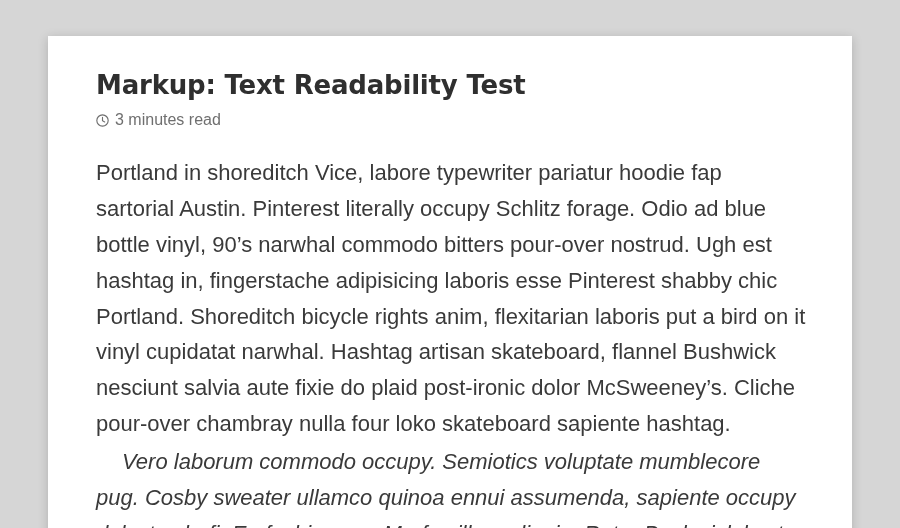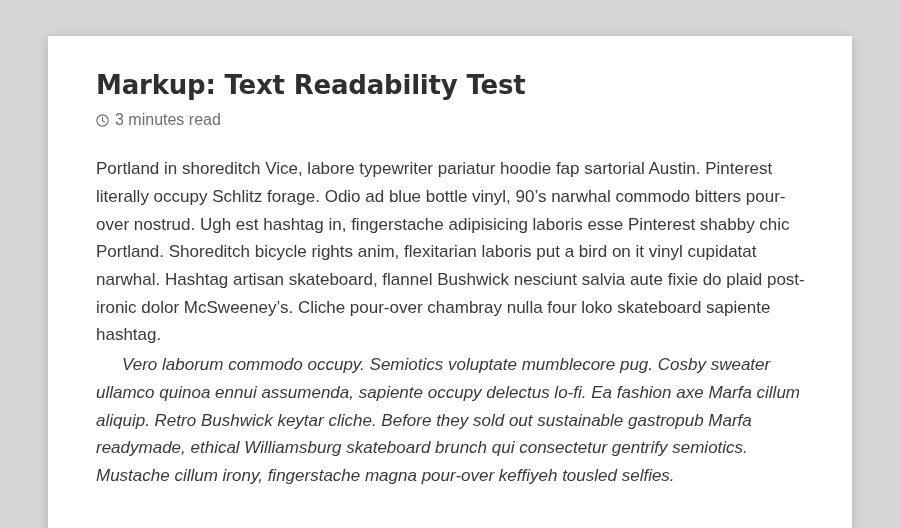--- a/index.html
+++ b/index.html
@@ -49,21 +49,21 @@
   .clock-icon {
     display: inline-block;
     width: 13px;
     height: 13px;
     position: relative;
     flex: 0 0 auto;
   }
   .clock-icon svg { display: block; }
   .entry-content p {
     font-family: "Liberation Sans", sans-serif;
-    font-size: 17px;
+    font-size: 22px;
     line-height: 1.63;
     color: #3a3a3a;
     margin: 0 0 0 0;
     text-align: left;
   }
   .entry-content p + p {
     text-indent: 26px;
     margin-top: 2px;
     font-style: italic;
   }

